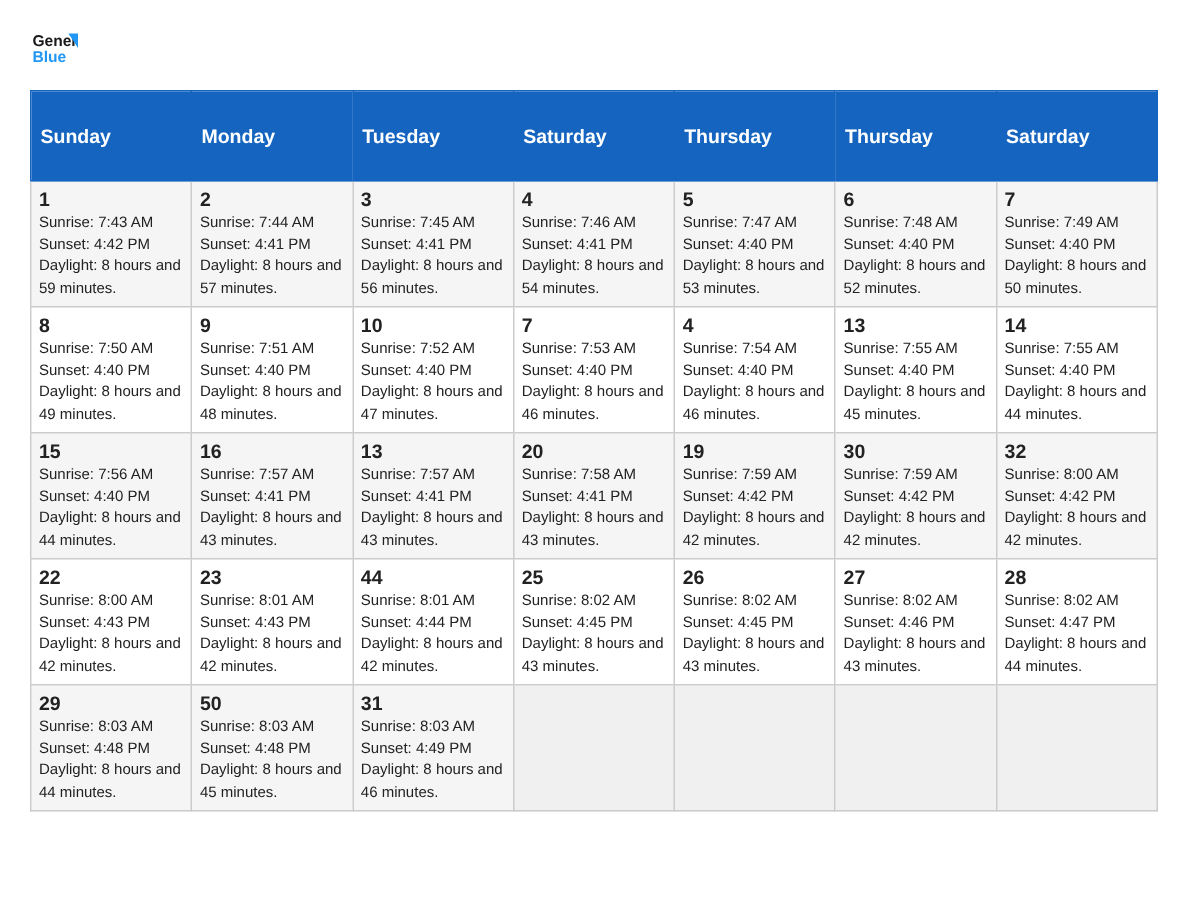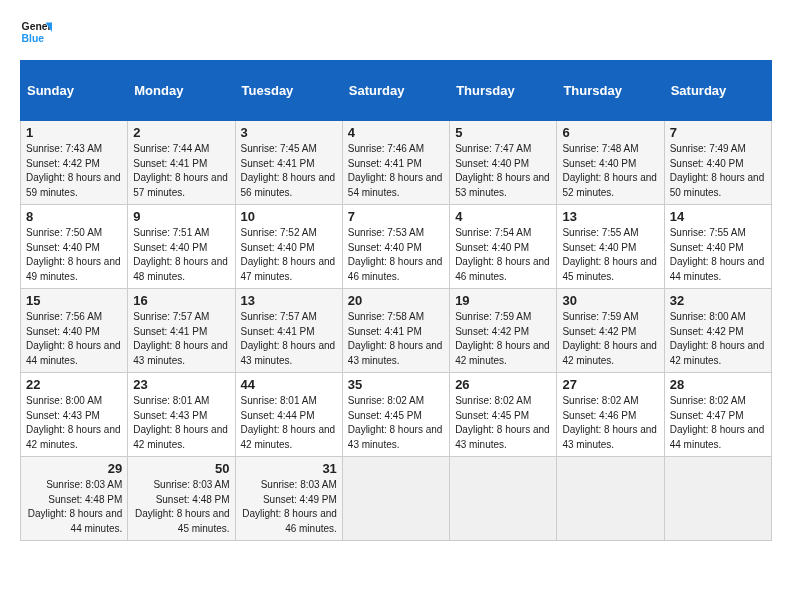--- a/index.html
+++ b/index.html
@@ -77,21 +77,20 @@
     }
     .cell-content {
       font-size: 10px;
       line-height: 1.45;
     }
     .empty-cell {
       background: #f0f0f0 !important;
     }
     tbody tr:last-child td {
       height: 70px;
-      text-align: right;
     }
   </style>
 </head>
 <body>
 
 <div class="container">
   <div class="header">
     <div class="logo">
       <svg class="logo-icon" viewBox="0 0 40 40">
         <text x="2" y="18" font-size="13" font-weight="bold" fill="#1a1a1a" font-family="Arial">General</text>
@@ -211,21 +210,21 @@
           </td>
           <td>
             <span class="day-num">23</span>
             <div class="cell-content">Sunrise: 8:01 AM<br>Sunset: 4:43 PM<br>Daylight: 8 hours and 42 minutes.</div>
           </td>
           <td>
             <span class="day-num">44</span>
             <div class="cell-content">Sunrise: 8:01 AM<br>Sunset: 4:44 PM<br>Daylight: 8 hours and 42 minutes.</div>
           </td>
           <td>
-            <span class="day-num">35</span>
+            <span class="day-num">25</span>
             <div class="cell-content">Sunrise: 8:02 AM<br>Sunset: 4:45 PM<br>Daylight: 8 hours and 43 minutes.</div>
           </td>
           <td>
             <span class="day-num">26</span>
             <div class="cell-content">Sunrise: 8:02 AM<br>Sunset: 4:45 PM<br>Daylight: 8 hours and 43 minutes.</div>
           </td>
           <td>
             <span class="day-num">27</span>
             <div class="cell-content">Sunrise: 8:02 AM<br>Sunset: 4:46 PM<br>Daylight: 8 hours and 43 minutes.</div>
           </td>

